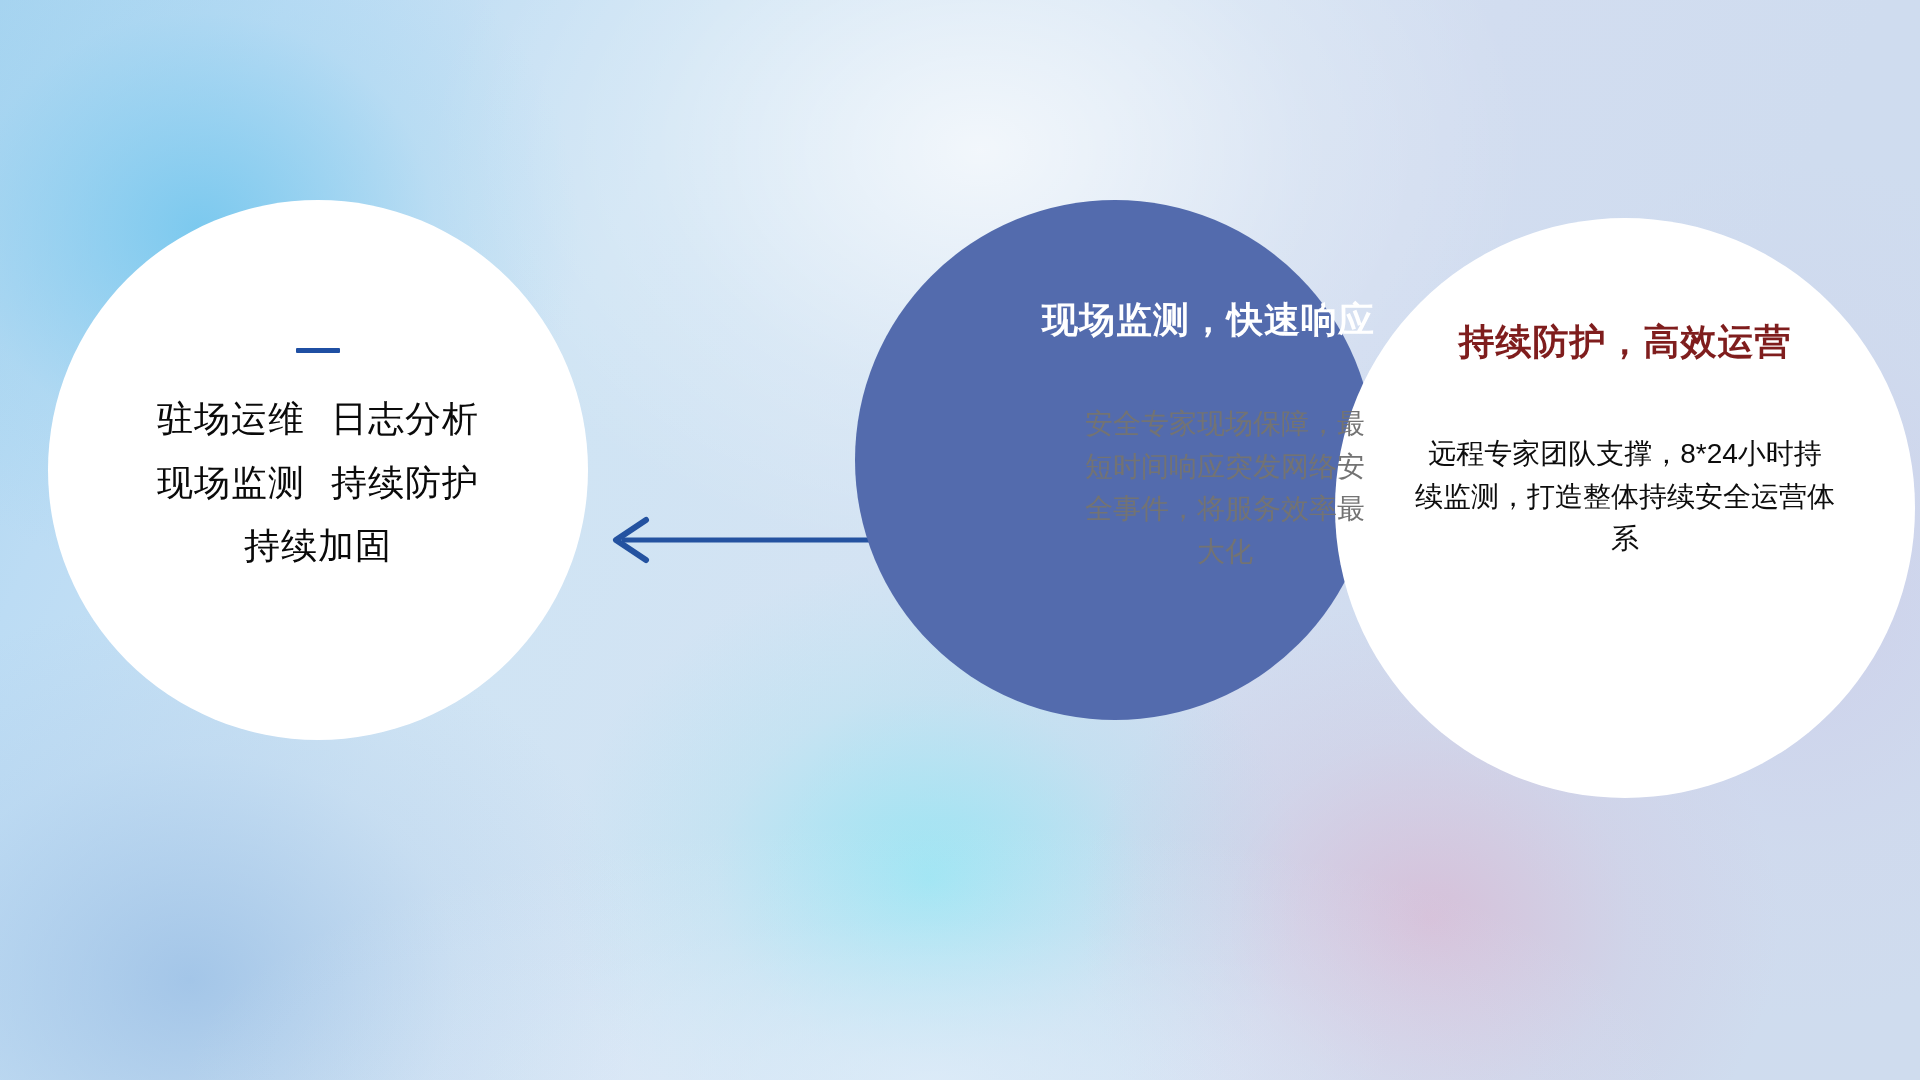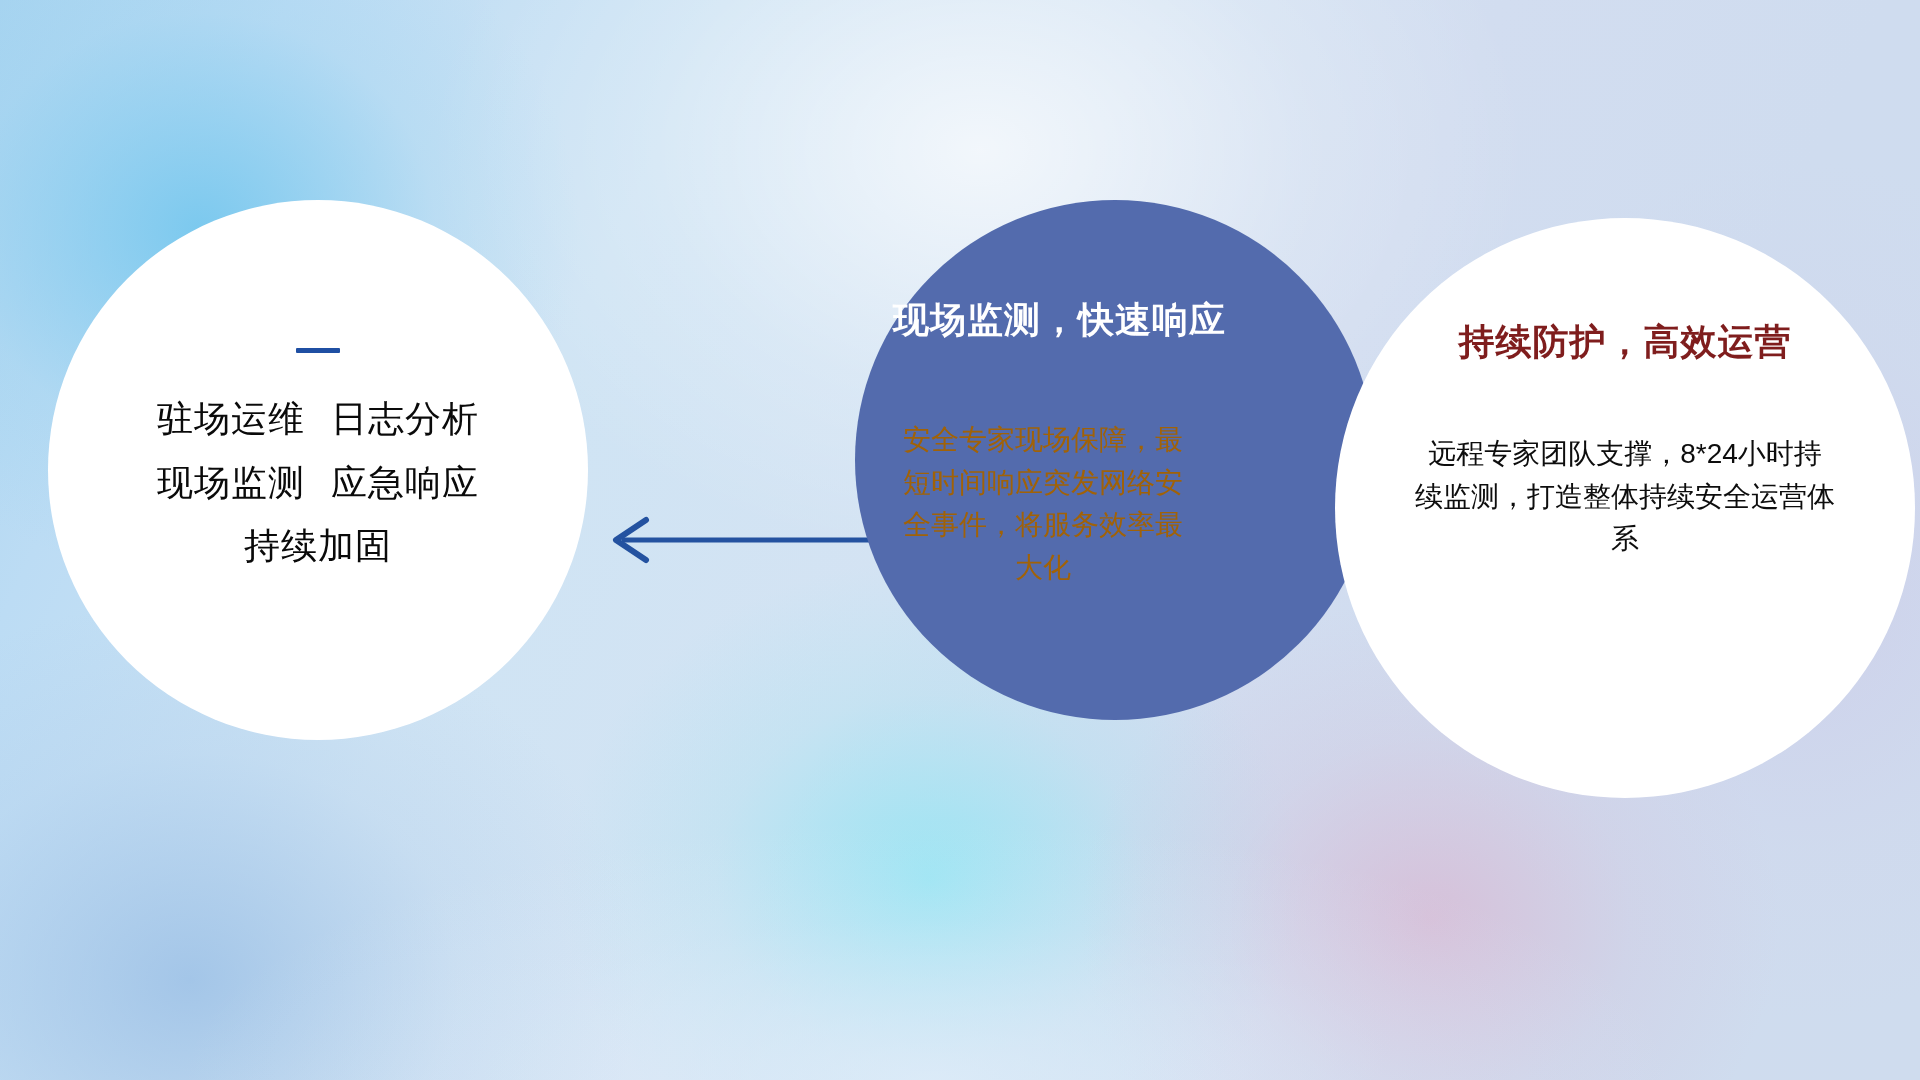--- a/index.html
+++ b/index.html
@@ -132,39 +132,39 @@
   .left-line .gap-sp { display: inline-block; width: 26px; }
 
   
   .mid-content {
     position: absolute;
     left: 855px; top: 200px;
     width: 520px; height: 520px;
     z-index: 7;
     display: flex;
     flex-direction: column;
-    align-items: flex-start;
+    align-items: flex-end;
     padding-top: 96px;
     box-sizing: border-box;
     pointer-events: none;
   }
   .mid-title {
     font-size: 36px;
     font-weight: 700;
     color: #ffffff;
     letter-spacing: 1px;
     white-space: nowrap;
     margin-left: 38px;
   }
   .mid-body {
-    margin-top: 74px;
+    margin-top: 58px;
     width: 300px;
     font-size: 28px;
     line-height: 1.52;
-    color: #a16207;
+    color: #737373;
     text-align: center;
     margin-left: 38px;
   }
 
   
   .right-content {
     position: absolute;
     left: 1335px; top: 218px;
     width: 580px; height: 580px;
     z-index: 8;
@@ -221,21 +221,21 @@
   </svg>
 
   <div class="circle circle-left"></div>
   <div class="left-content">
     <div class="blue-dash"></div>
     <div class="left-lines">
       <div class="left-line">
         <span>驻场运维</span><span class="gap-sp"></span><span>日志分析</span>
       </div>
       <div class="left-line">
-        <span>现场监测</span><span class="gap-sp"></span><span>应急响应</span>
+        <span>现场监测</span><span class="gap-sp"></span><span>持续防护</span>
       </div>
       <div class="left-line">
         <span>持续加固</span>
       </div>
     </div>
   </div>
 
   <div class="circle circle-mid"></div>
   <div class="mid-content">
     <div class="mid-title">现场监测，快速响应</div>

